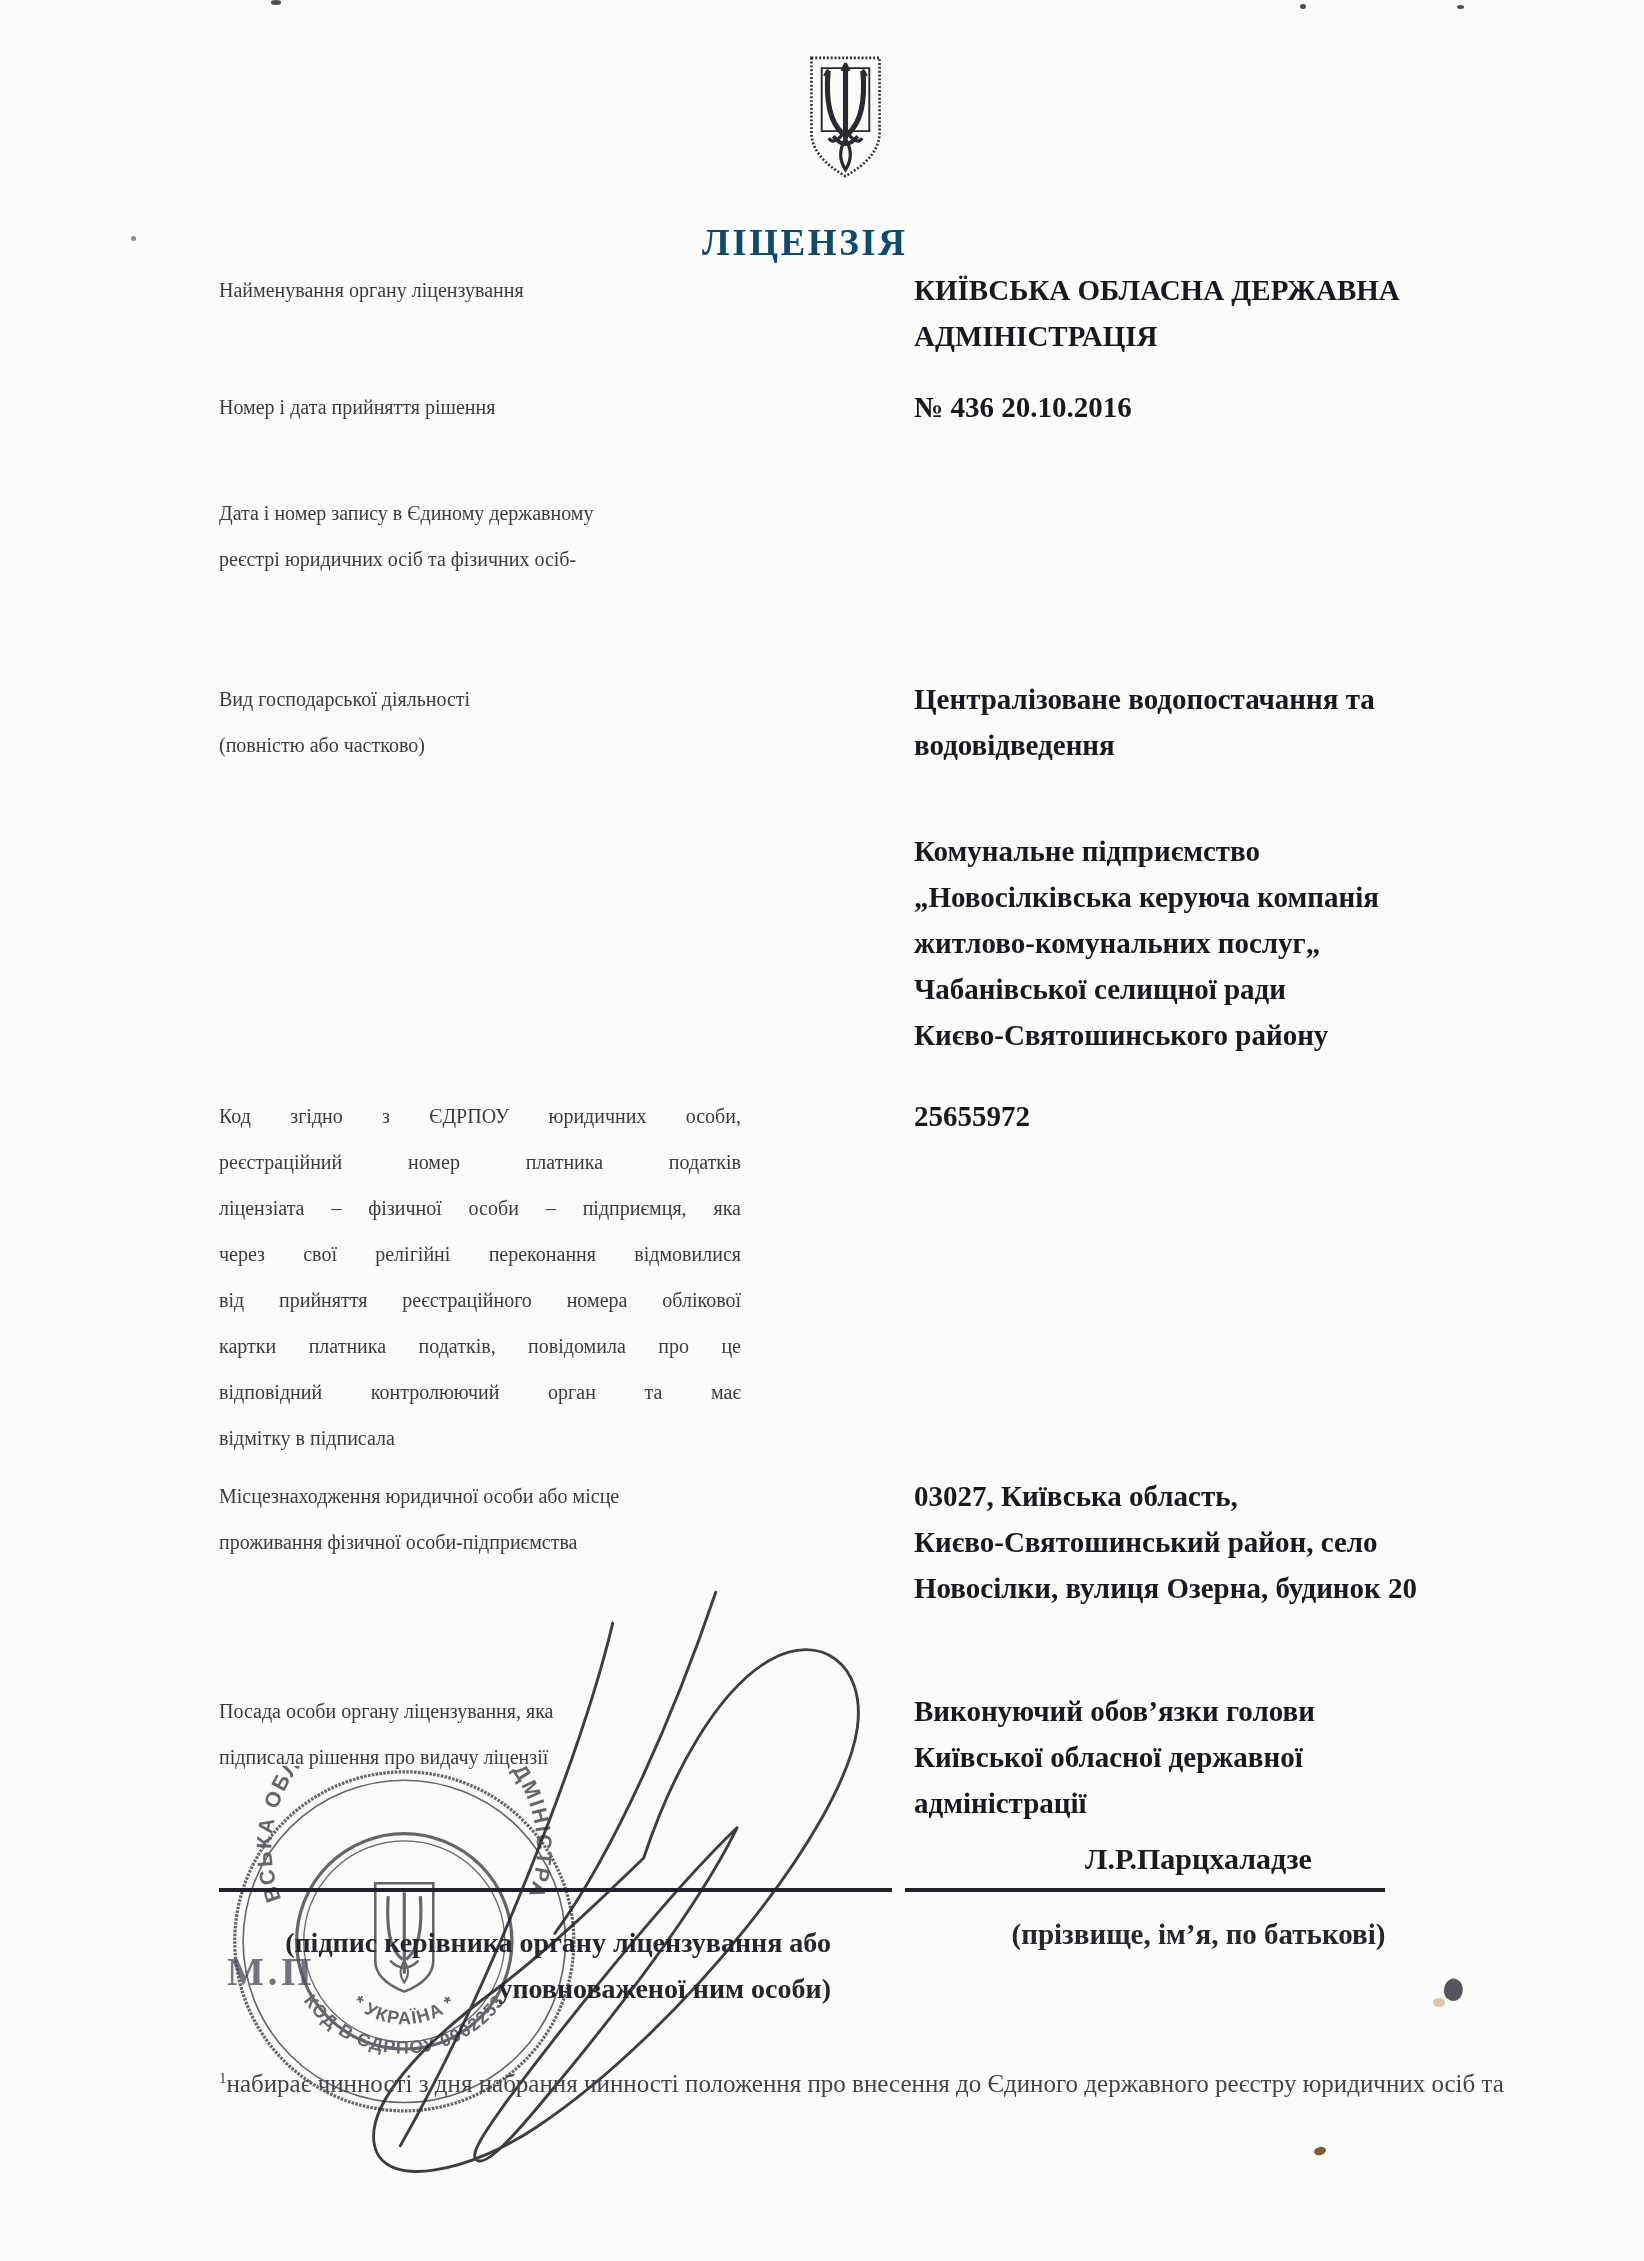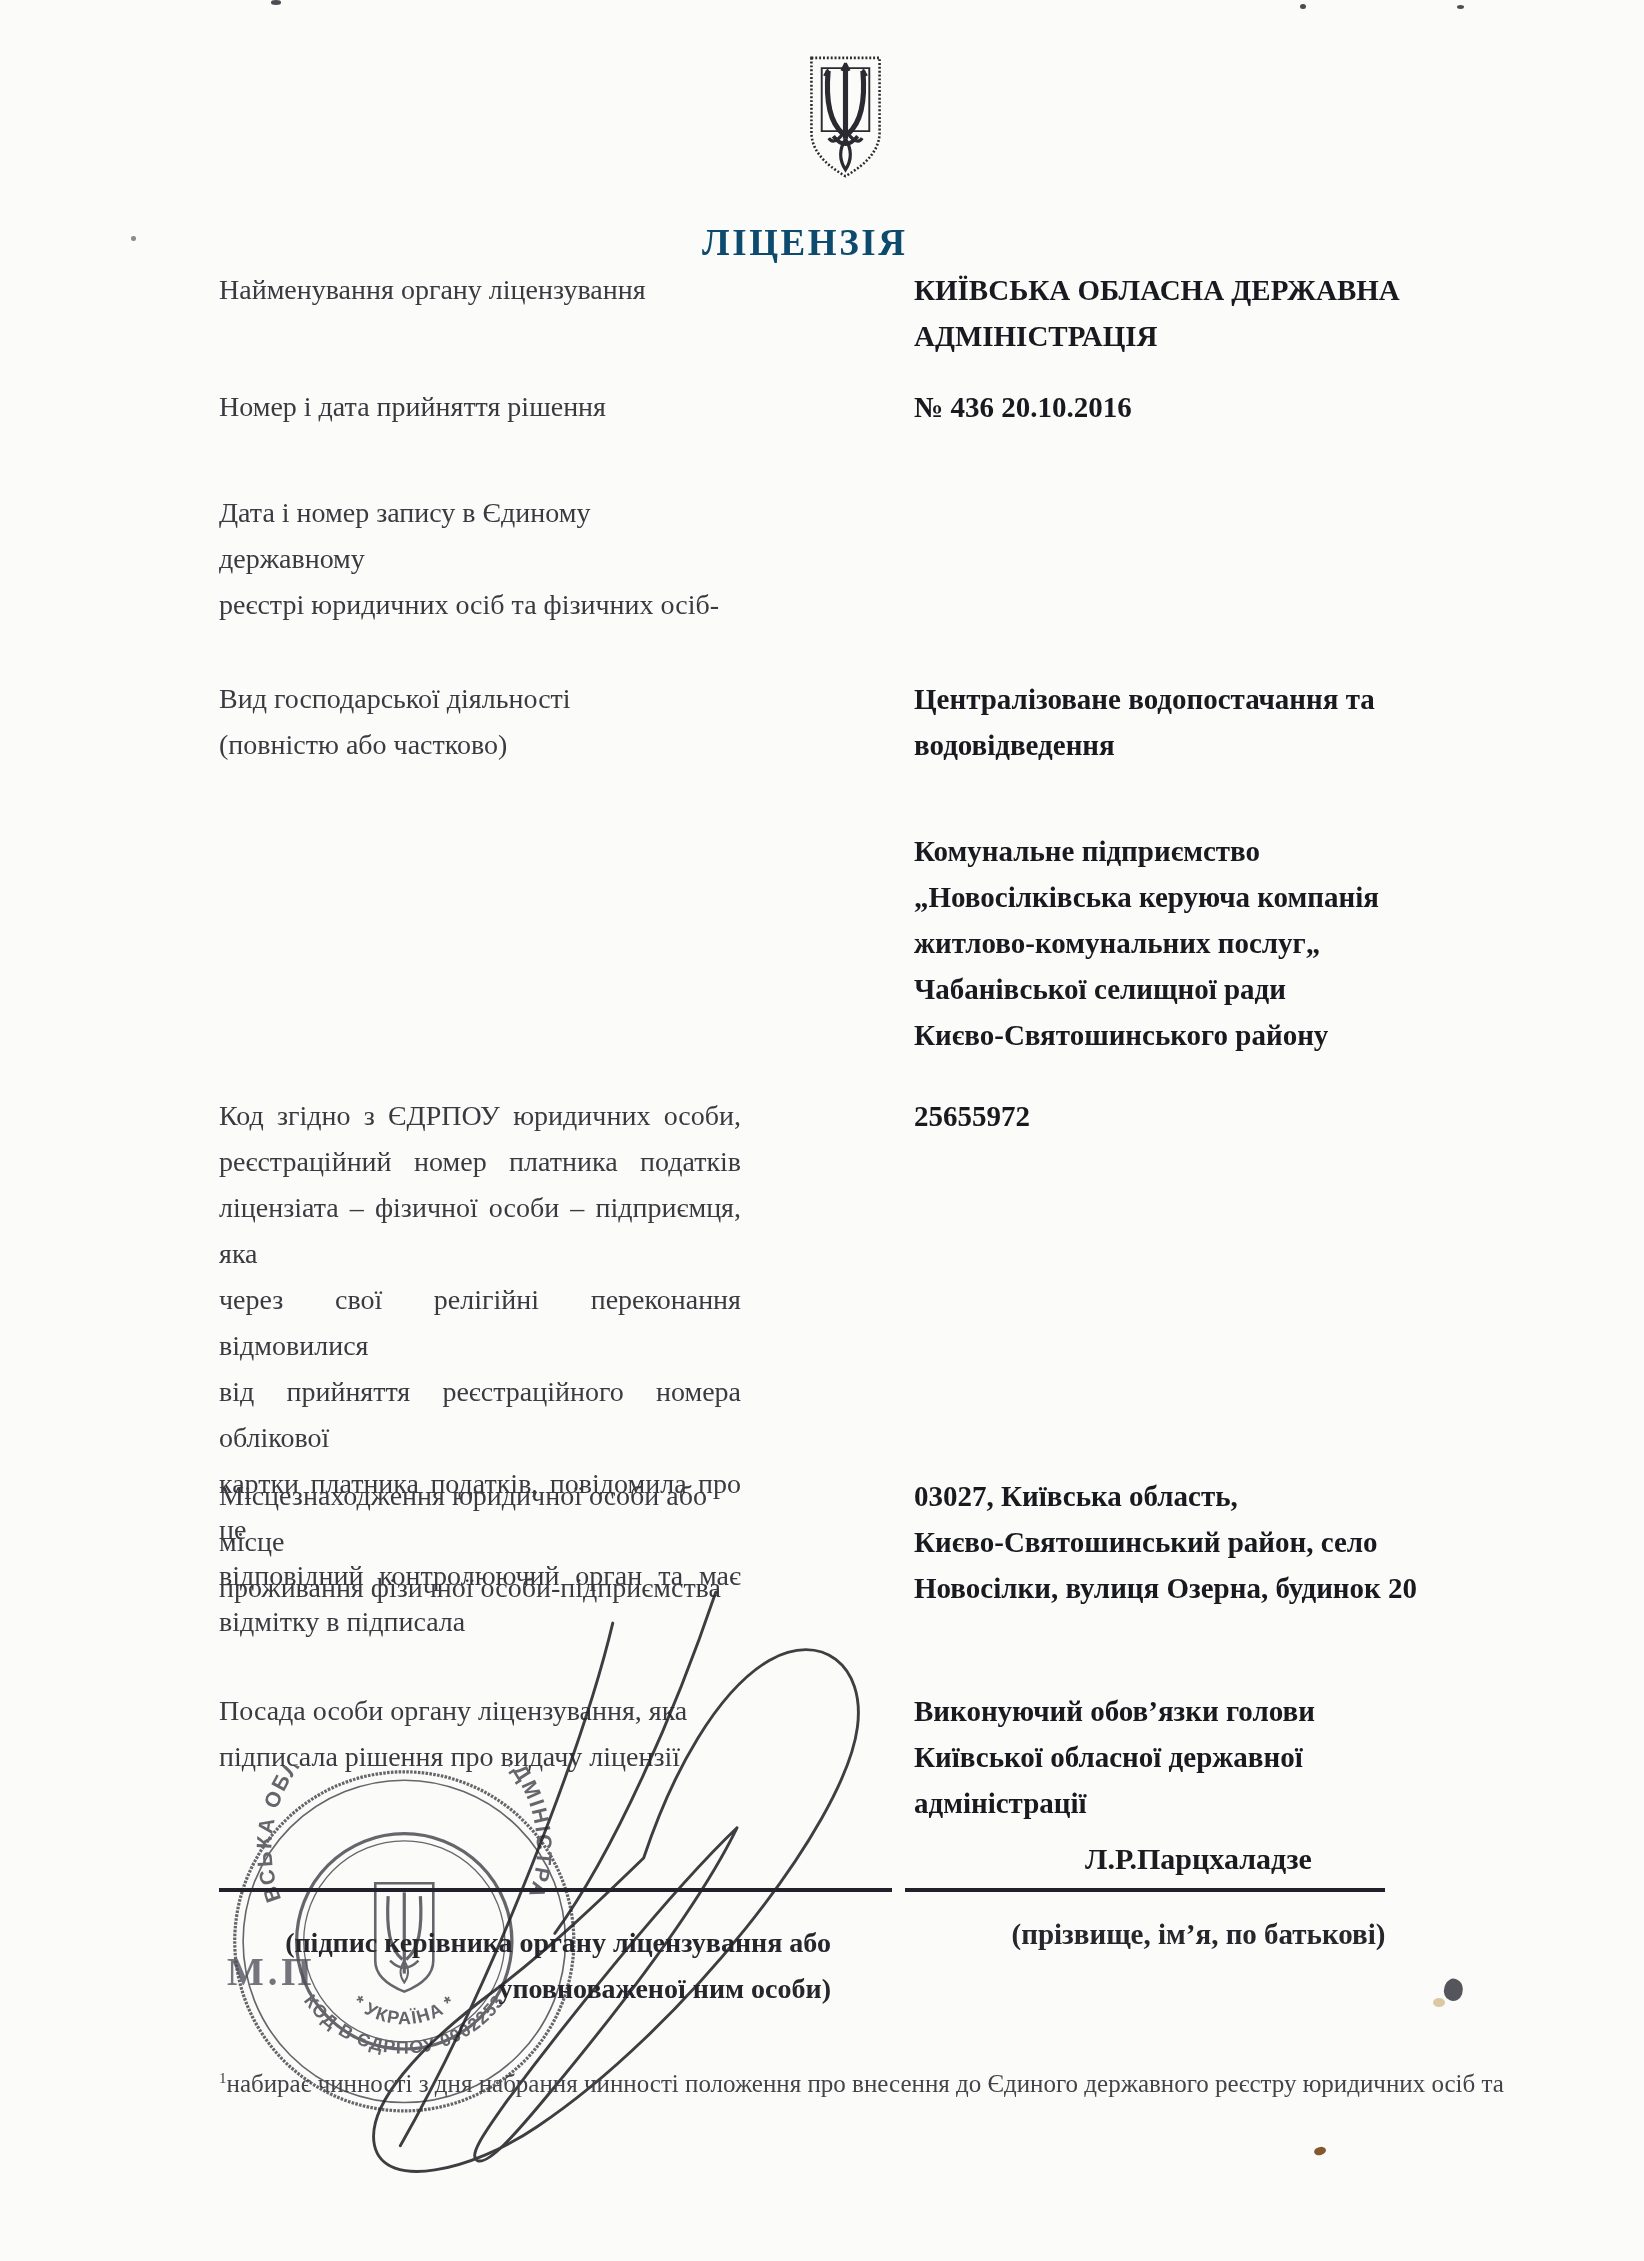--- a/index.html
+++ b/index.html
@@ -8,21 +8,21 @@
     background:#fbfbf9;overflow:hidden;
     font-family:"Liberation Serif","DejaVu Serif",serif;
     color:#2e2e33;
   }
   .abs{position:absolute;}
   .emblem{left:806px;top:54px;width:79px;height:126px;}
   .doc-title{
     left:702px;top:205px;width:283px;text-align:left;
     font-size:37px;font-weight:700;letter-spacing:2.6px;color:#0c4a6e;margin-top:16px;
   }
-  .lbl{left:219px;width:522px;font-size:28px;line-height:46px;color:#3a3a40;}
+  .lbl{left:219px;width:522px;font-size:20px;line-height:46px;color:#3a3a40;}
   .val{left:905px;width:602px;font-size:29px;line-height:46px;font-weight:700;color:#191920;margin-left:9px;}
   .jline{text-align:justify;text-align-last:justify;}
   .sig-line{height:3.9px;background:#21212a;top:1888px;}
   .sig-line.left{left:219px;width:673px;}
   .sig-line.right{left:905px;width:480px;}
   .sig-caption-left{
     left:248px;top:1920px;width:583px;text-align:right;
     font-size:28px;line-height:46px;font-weight:700;color:#26262c;
   }
   .sig-name{

